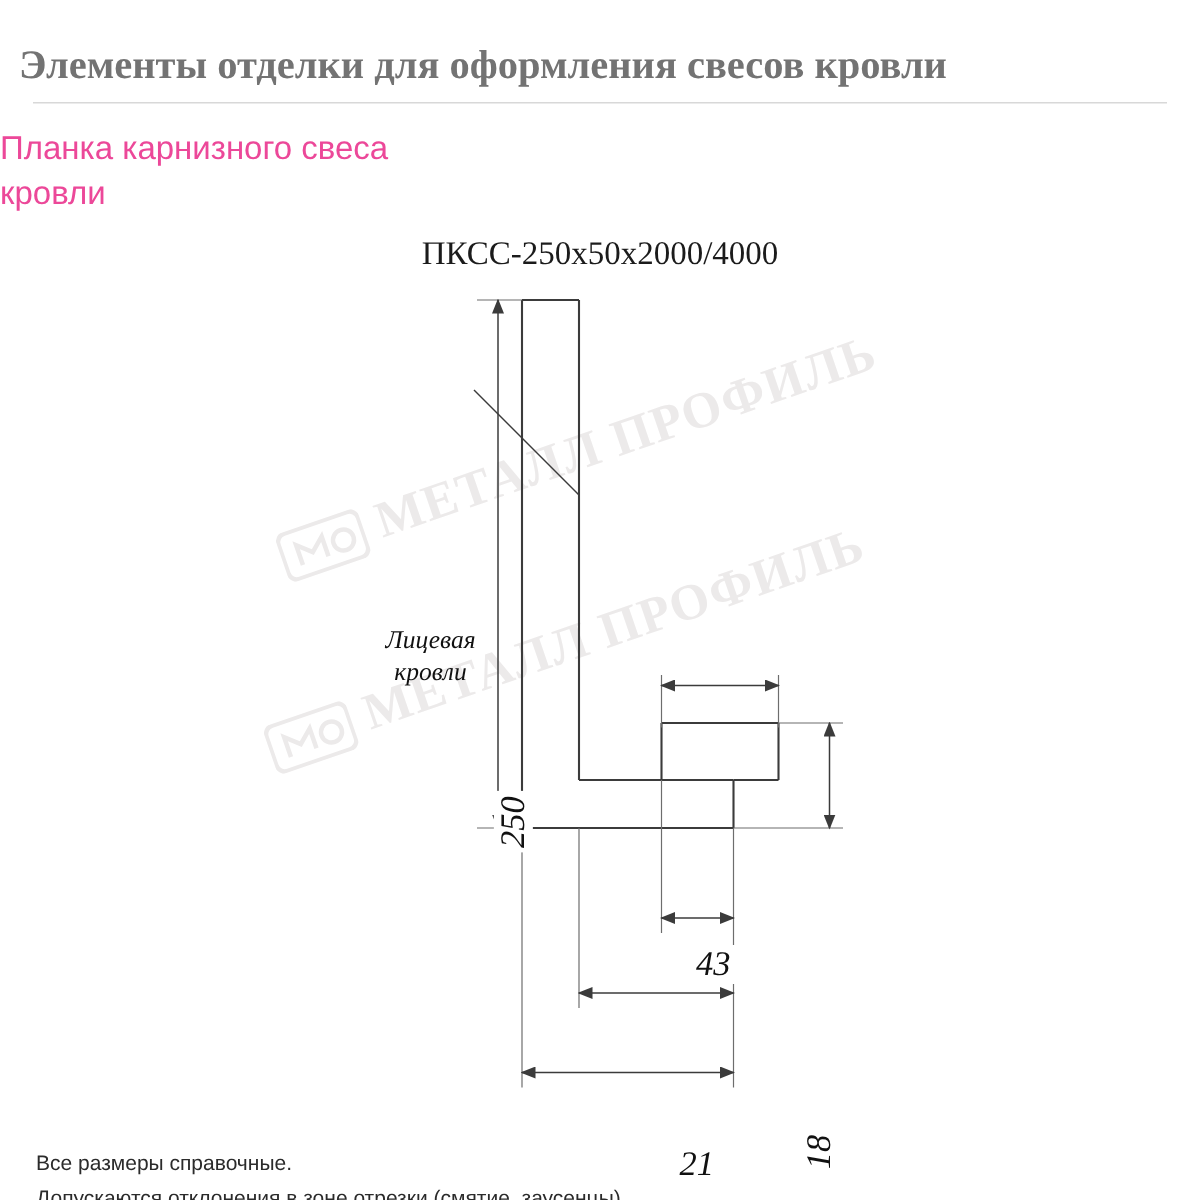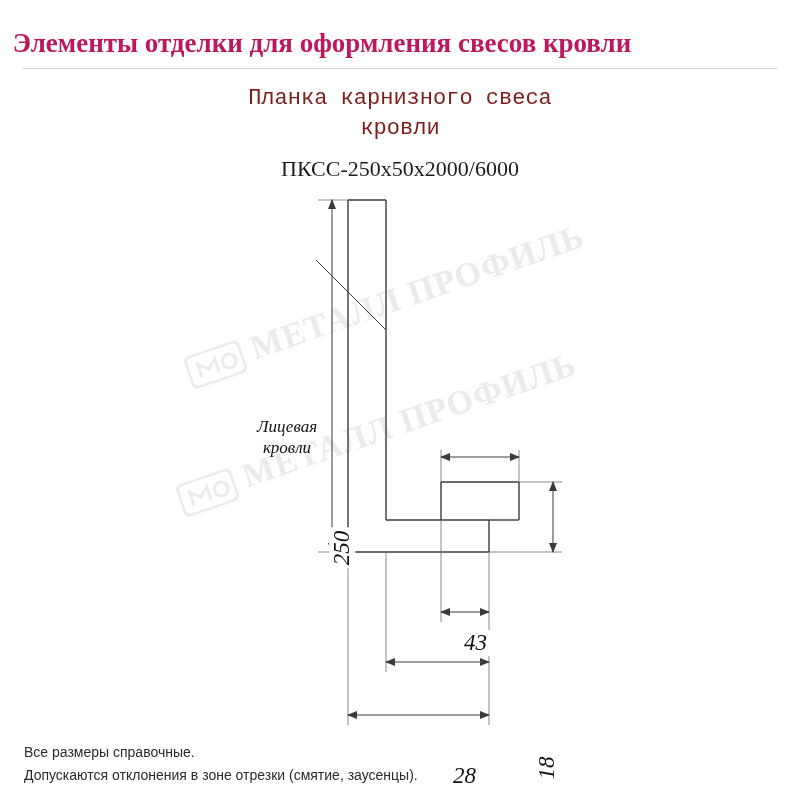--- a/index.html
+++ b/index.html
@@ -19,40 +19,39 @@
   
   #page-title {
     position: absolute;
     top: 28px;
     left: 0;
     width: 644px;
     text-align: center;
     font-family: "Liberation Serif", serif;
     font-size: 27px;
     font-weight: bold;
-    color: #be185d;
+    color: #737373;
     letter-spacing: 0px;
   }
   #title-rule {
     position: absolute;
     top: 68px;
     left: 22px;
     width: 756px;
     height: 1px;
     background: #d8d8d8;
   }
 
   
   .subtitle {
     position: absolute;
     width: 800px;
-    text-align: center;
-    font-family: Liberation Mono, monospace;
+    font-family: Liberation Sans, sans-serif;
     font-size: 22px;
-    color: #7f1d1d;
+    color: #ec4899;
   }
   #subtitle-line1 { top: 86px; }
   #subtitle-line2 { top: 116px; }
   #product-code {
     position: absolute;
     top: 156px;
     width: 800px;
     text-align: center;
     font-family: "Liberation Serif", serif;
     font-size: 22px;
@@ -125,33 +124,34 @@
     color: #111;
   }
 
   
   .footnote {
     position: absolute;
     left: 24px;
     font-family: "Liberation Sans", sans-serif;
     font-size: 14px;
     color: #2b2b2b;
+    margin-top: 23px;
   }
   #footnote-1 { top: 744px; }
   #footnote-2 { top: 767px; text-align: right; }
 </style>
 </head>
 <body>
 
 <div id="page-title">Элементы отделки для оформления свесов кровли</div>
 <div id="title-rule"></div>
 
 <div class="subtitle" id="subtitle-line1">Планка карнизного свеса</div>
 <div class="subtitle" id="subtitle-line2">кровли</div>
-<div id="product-code">ПКСС-250х50х2000/6000</div>
+<div id="product-code">ПКСС-250х50х2000/4000</div>
 
 <div class="watermark" id="watermark-1">
   <span class="wm-logo">
     <svg width="58" height="34" viewBox="0 0 58 34" xmlns="http://www.w3.org/2000/svg">
       <rect x="1" y="1" width="56" height="32" rx="6" ry="6" fill="none" stroke="#eceaea" stroke-width="3"></rect>
       <path d="M12 25 L12 11 L21 19 L30 11 L30 25" fill="none" stroke="#eceaea" stroke-width="3"></path>
       <circle cx="43" cy="18" r="7" fill="none" stroke="#eceaea" stroke-width="3"></circle>
     </svg>
   </span><span>МЕТАЛЛ ПРОФИЛЬ</span>
 </div>
@@ -236,19 +236,19 @@
 
   
   <div id="label-face">
     <span>Лицевая</span><br>
     <span>кровли</span>
   </div>
 
   <div class="dim-label" id="label-250">250</div>
   <div class="dim-label" id="label-36">43</div>
   <div class="dim-label" id="label-18">18</div>
-  <div class="dim-label" id="label-21">28</div>
+  <div class="dim-label" id="label-21">21</div>
   
   
 </div>
 
 <div class="footnote" id="footnote-1">Все размеры справочные.</div>
 <div class="footnote" id="footnote-2">Допускаются отклонения в зоне отрезки (смятие, заусенцы).</div>
 
 </body></html>

